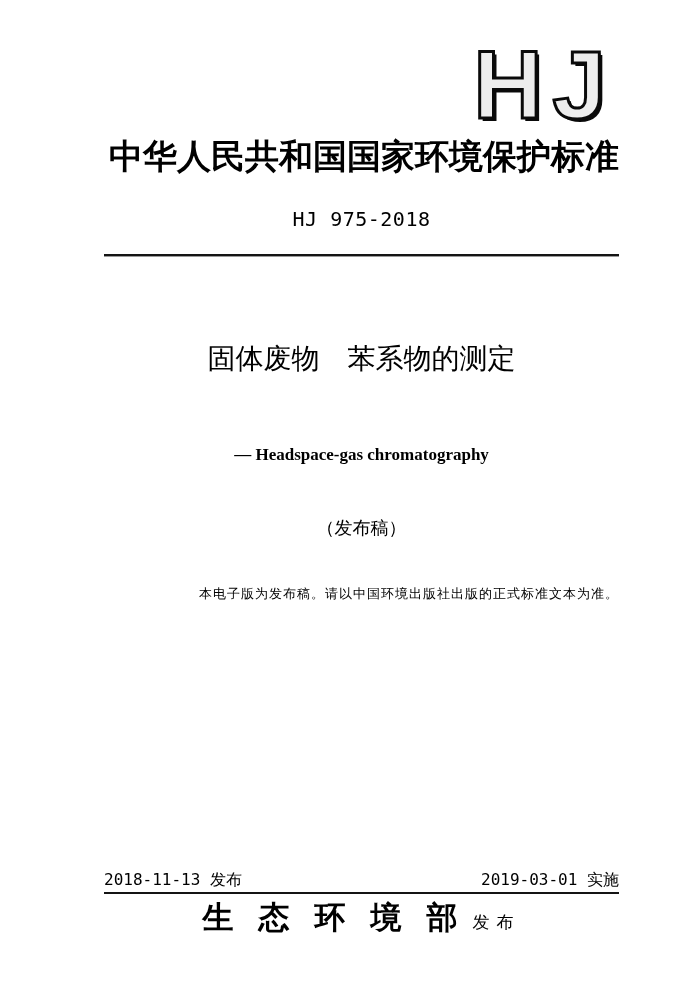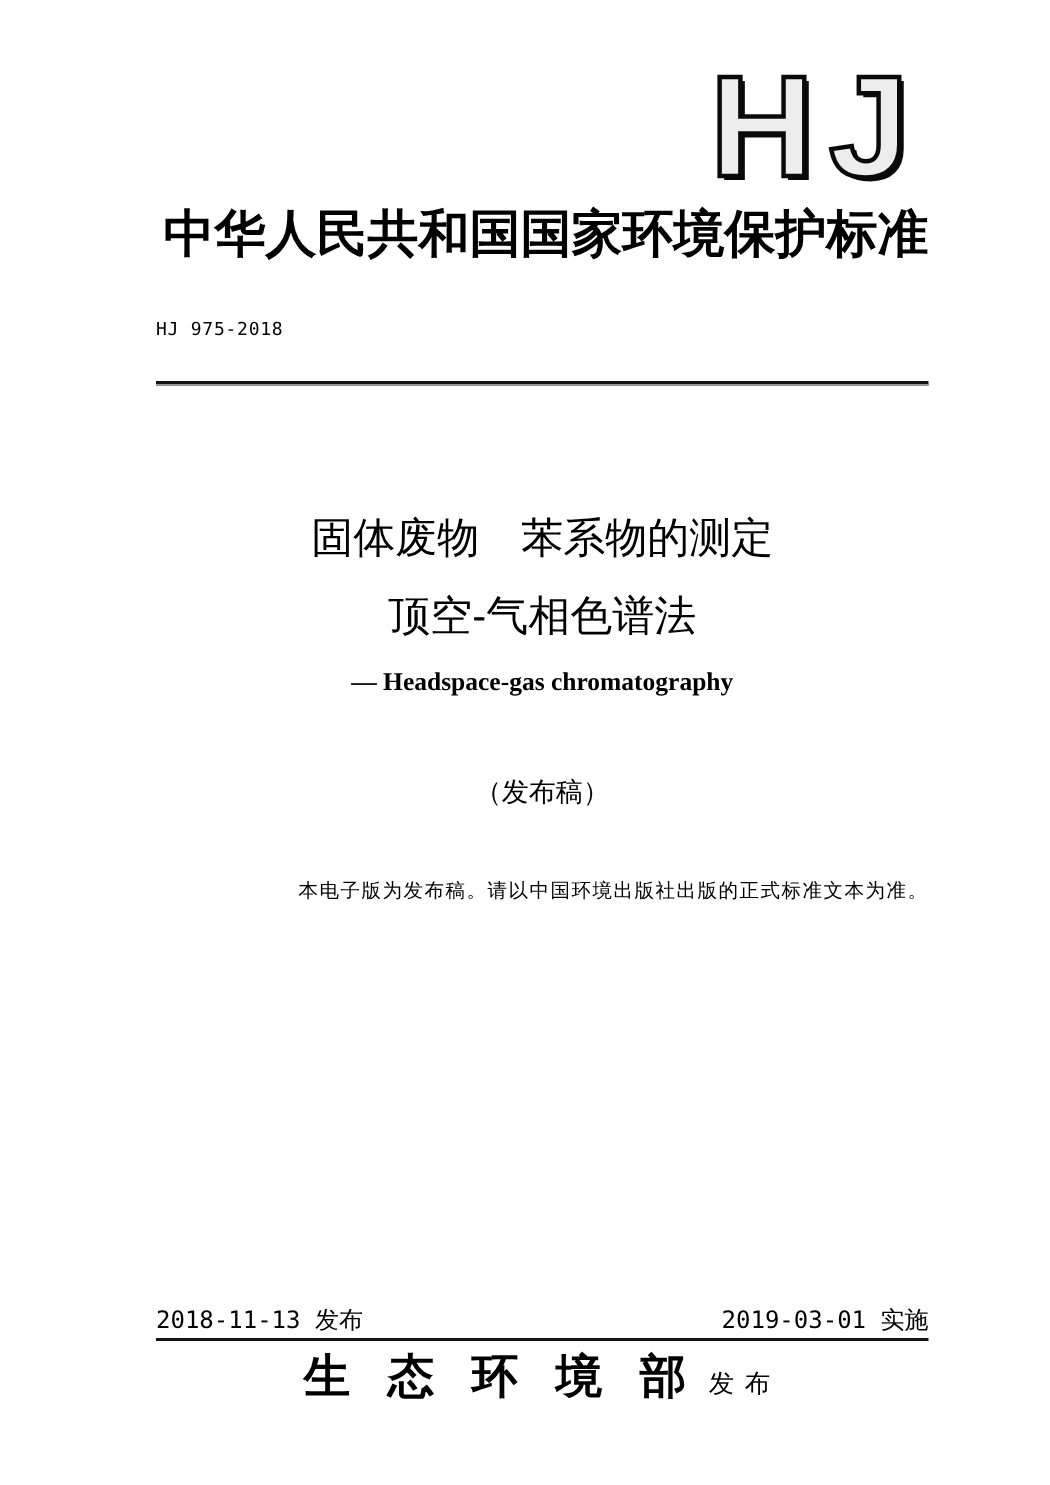--- a/index.html
+++ b/index.html
@@ -41,23 +41,23 @@
     font-weight: bold;
     font-size: 34px;
     line-height: 42px;
     white-space: nowrap;
   }
   .std-number {
     position: absolute;
     top: 208px;
     left: 104px;
     width: 515px;
-    text-align: left;
+    text-align: center;
     font-family: "DejaVu Sans Mono", monospace;
-    font-size: 12px;
+    font-size: 20px;
     line-height: 22px;
     letter-spacing: 0.5px;
   }
   .rule {
     position: absolute;
     left: 104px;
     width: 515px;
     height: 2px;
     background: #141414;
   }
@@ -159,21 +159,20 @@
   <div class="hj-logo">HJ</div>
 
   <div class="header-title">中华人民共和国国家环境保护标准</div>
 
   <div class="std-number">HJ 975-2018</div>
 
   <div class="rule rule-top"></div>
 
   <div class="title-zh">
     <div>固体废物　苯系物的测定</div>
-    <div>顶空-气相色谱法</div>
   </div>
 
   <div class="title-en">
     <div>— Headspace-gas chromatography</div>
   </div>
 
   <div class="draft-label">（发布稿）</div>
 
   <div class="notice">本电子版为发布稿。请以中国环境出版社出版的正式标准文本为准。</div>
 

